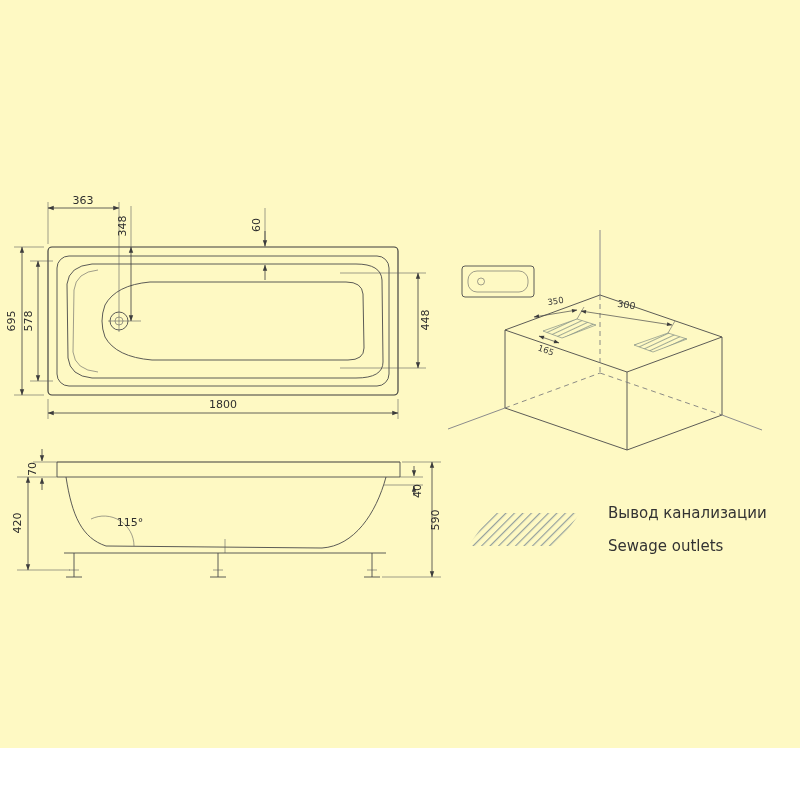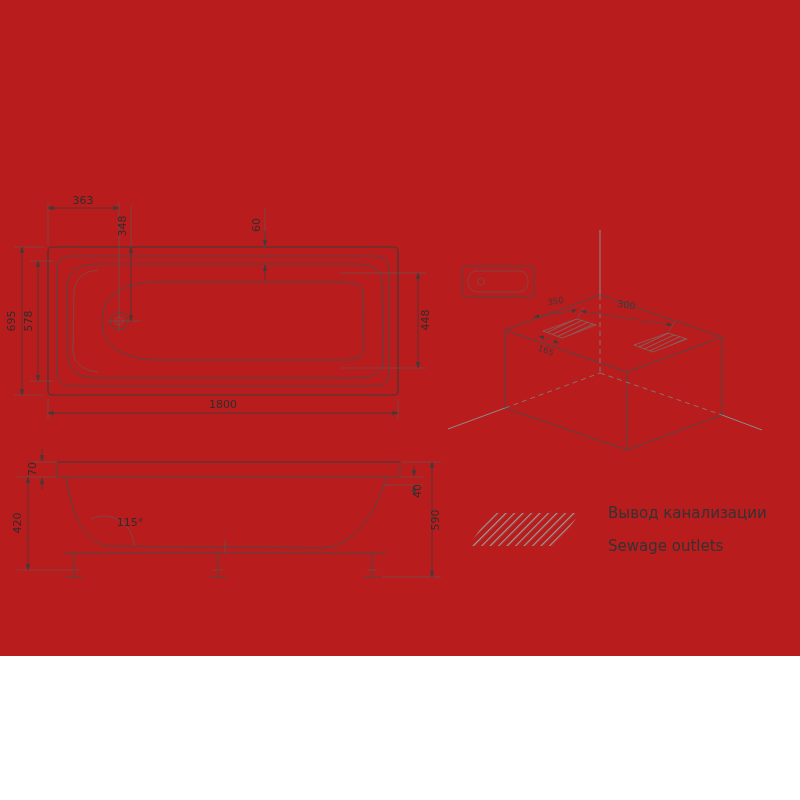--- a/index.html
+++ b/index.html
@@ -1,16 +1,16 @@
 <!DOCTYPE html>
 <html><head>
 <meta charset="utf-8">
 <style>
   html,body{margin:0;padding:0;background:#fff;}
-  .canvas{width:800px;height:656px;background:#b91c1c;position:relative;overflow:hidden;
+  .canvas{width:800px;height:748px;background:#fef9c3;position:relative;overflow:hidden;
           font-family:"DejaVu Sans", sans-serif;}
   svg{display:block;}
   .ln  {fill:none;stroke:#3c3c3c;stroke-width:1.15;}
   .ln2 {fill:none;stroke:#4a4a4a;stroke-width:0.9;}
   .ext {fill:none;stroke:#5f5f5f;stroke-width:0.6;}
   .dim {fill:none;stroke:#3c3c3c;stroke-width:0.8;}
   .dimS{fill:none;stroke:#4a4a4a;stroke-width:0.7;}
   .dash{fill:none;stroke:#7e7e7e;stroke-width:0.9;stroke-dasharray:5 4;}
   .wall{fill:none;stroke:#8c8c8c;stroke-width:1;}
   .txt {font-size:11px;fill:#2e2e2e;}

